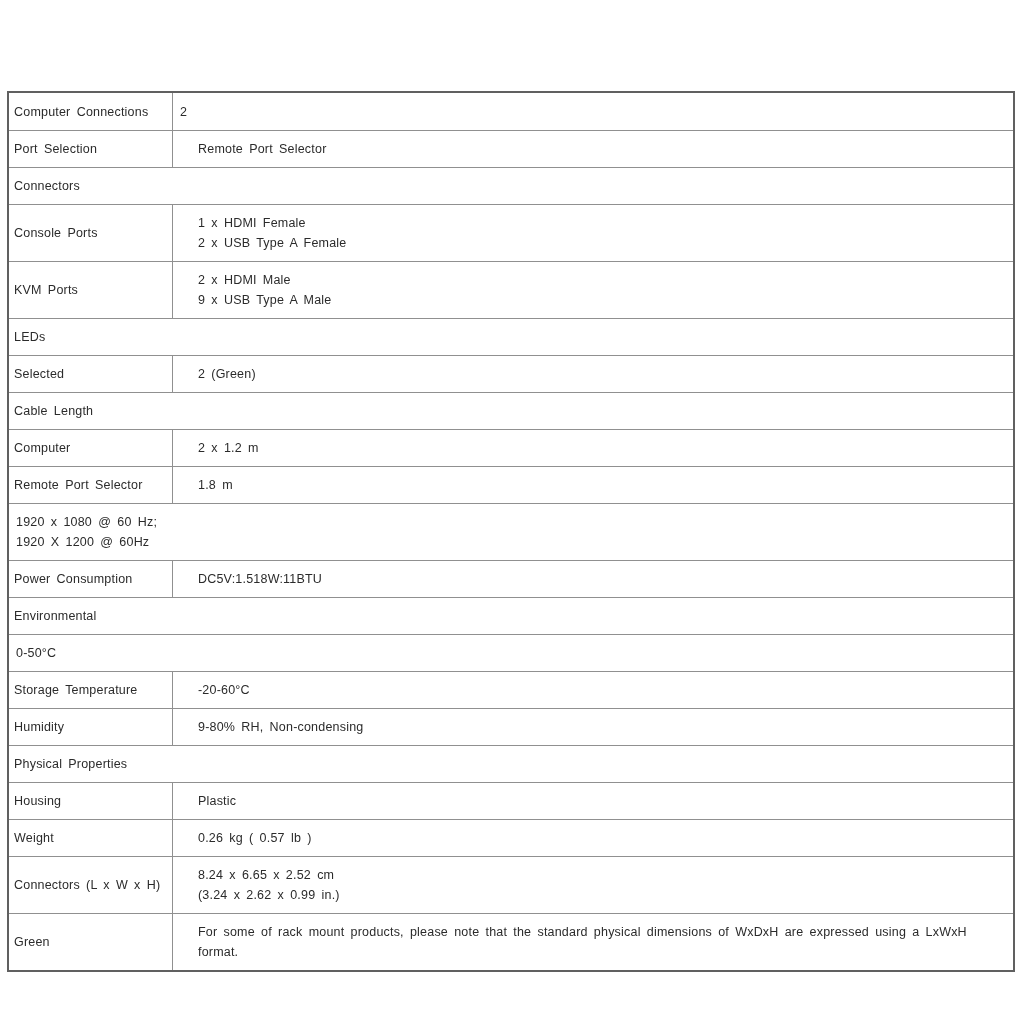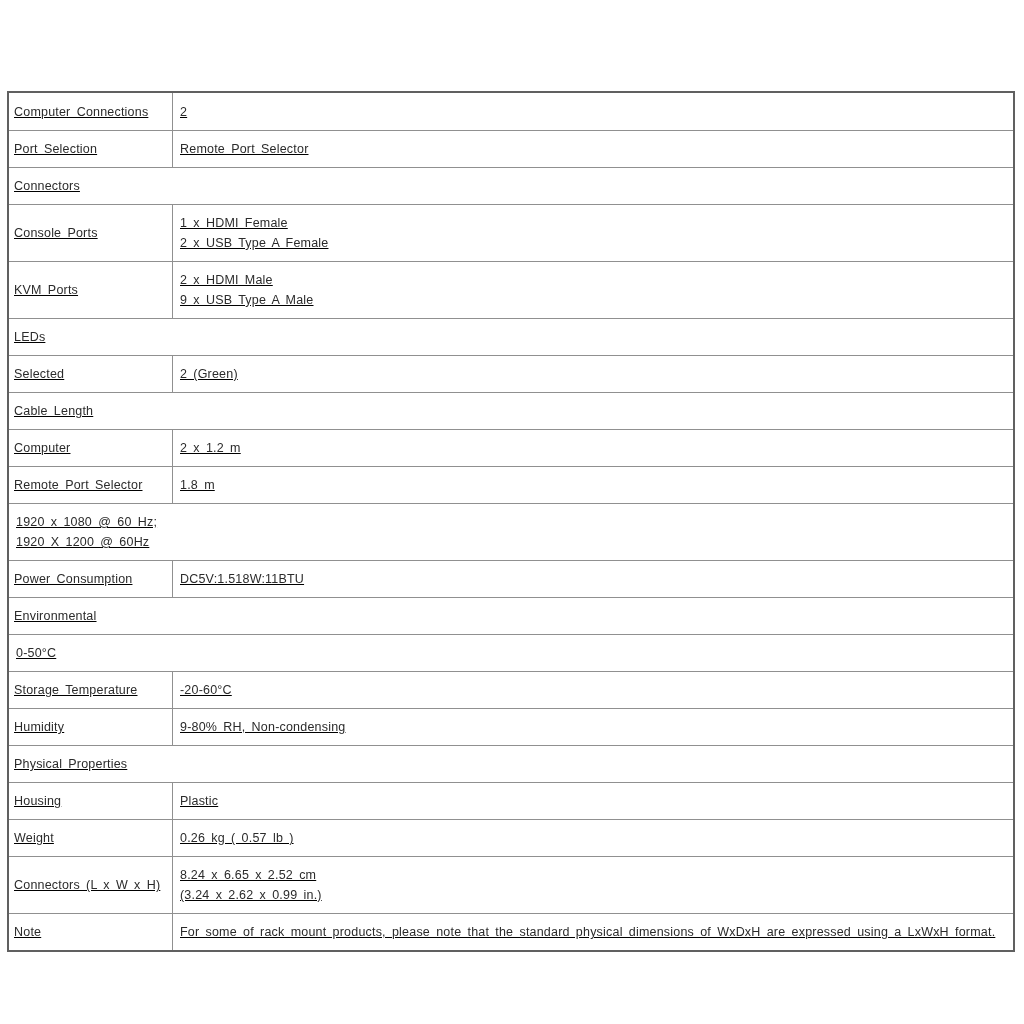--- a/index.html
+++ b/index.html
@@ -12,28 +12,28 @@
     font-family: "Liberation Sans", "DejaVu Sans", sans-serif;
   }
   .spec-table {
     position: absolute;
     left: 7px;
     top: 91px;
     width: 1008px;
     box-sizing: border-box;
     border: 2px solid var(--outer, #606060);
     background: #ffffff;
-    text-decoration: underline;
   }
   .row {
     min-height: 37px;
     box-sizing: border-box;
   }
   .row + .row {
     border-top: 1px solid var(--inner, #909090);
+    gap: 18px;
   }
   .data-row {
     display: grid;
     grid-template-columns: 164px 1fr;
     align-items: stretch;
   }
   .section-row {
     display: flex;
     align-items: center;
   }
@@ -167,18 +167,18 @@
       </div>
     </div>
     <div class="row data-row">
       <div class="cell label-cell">Connectors (L x W x H)</div>
       <div class="cell value-cell">
         <div class="value-line">8.24 x 6.65 x 2.52 cm</div>
         <div class="value-line">(3.24 x 2.62 x 0.99 in.)</div>
       </div>
     </div>
     <div class="row data-row">
-      <div class="cell label-cell">Note</div>
+      <div class="cell label-cell">Green</div>
       <div class="cell value-cell">
         <div class="value-line">For some of rack mount products, please note that the standard physical dimensions of WxDxH are expressed using a LxWxH format.</div>
       </div>
     </div>
   </div>
 
 </body></html>

